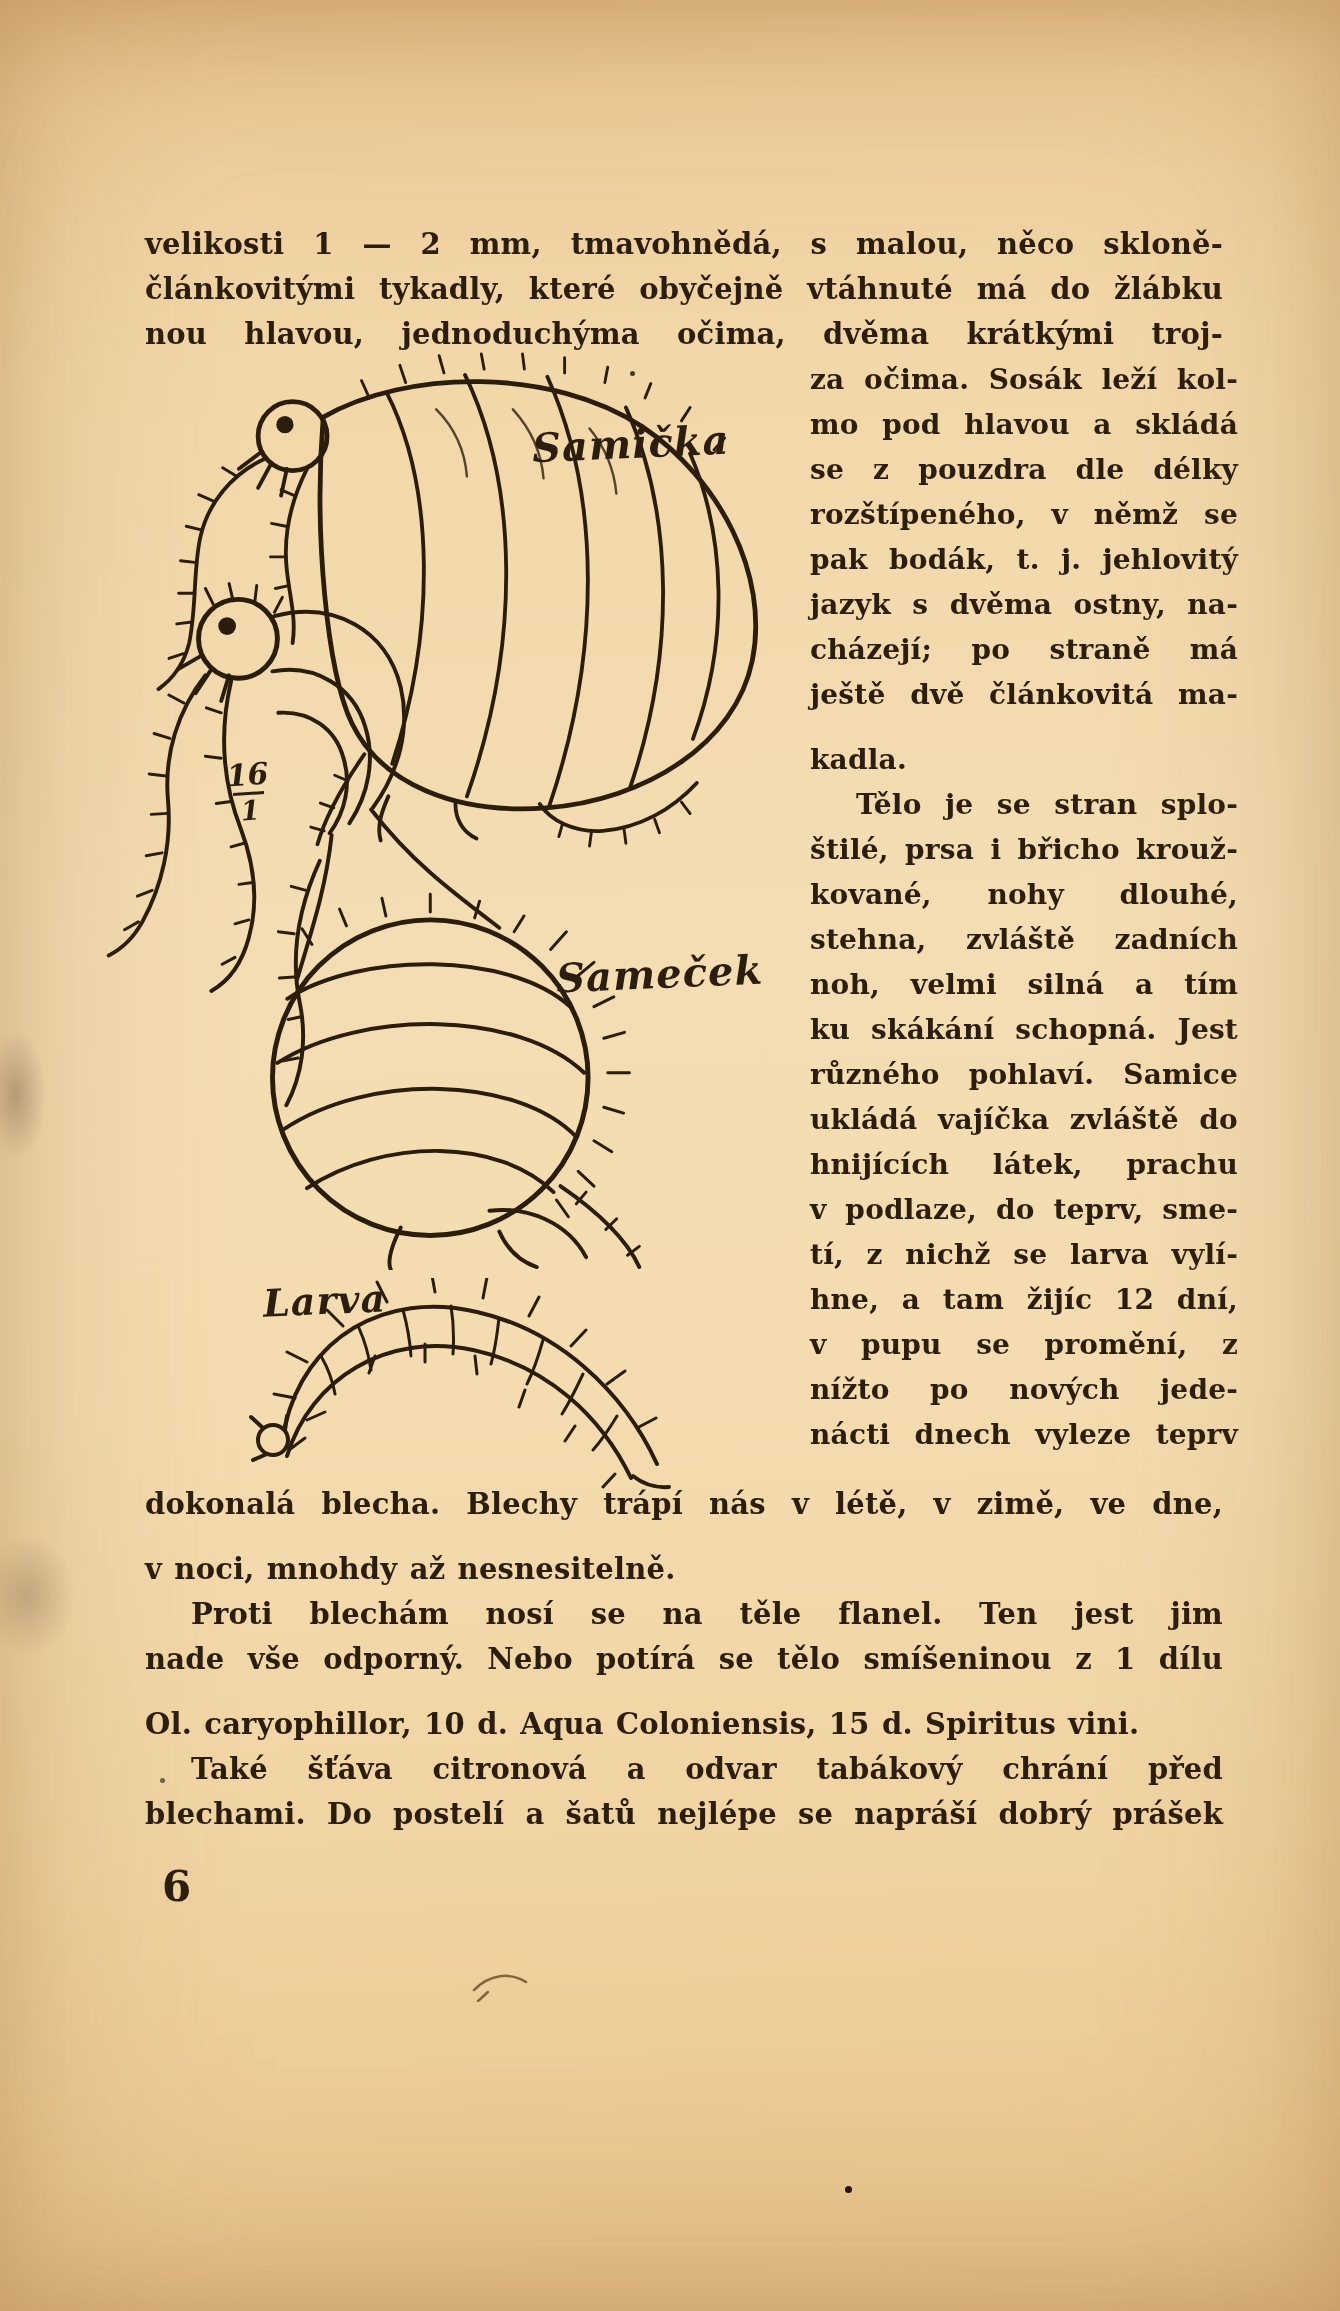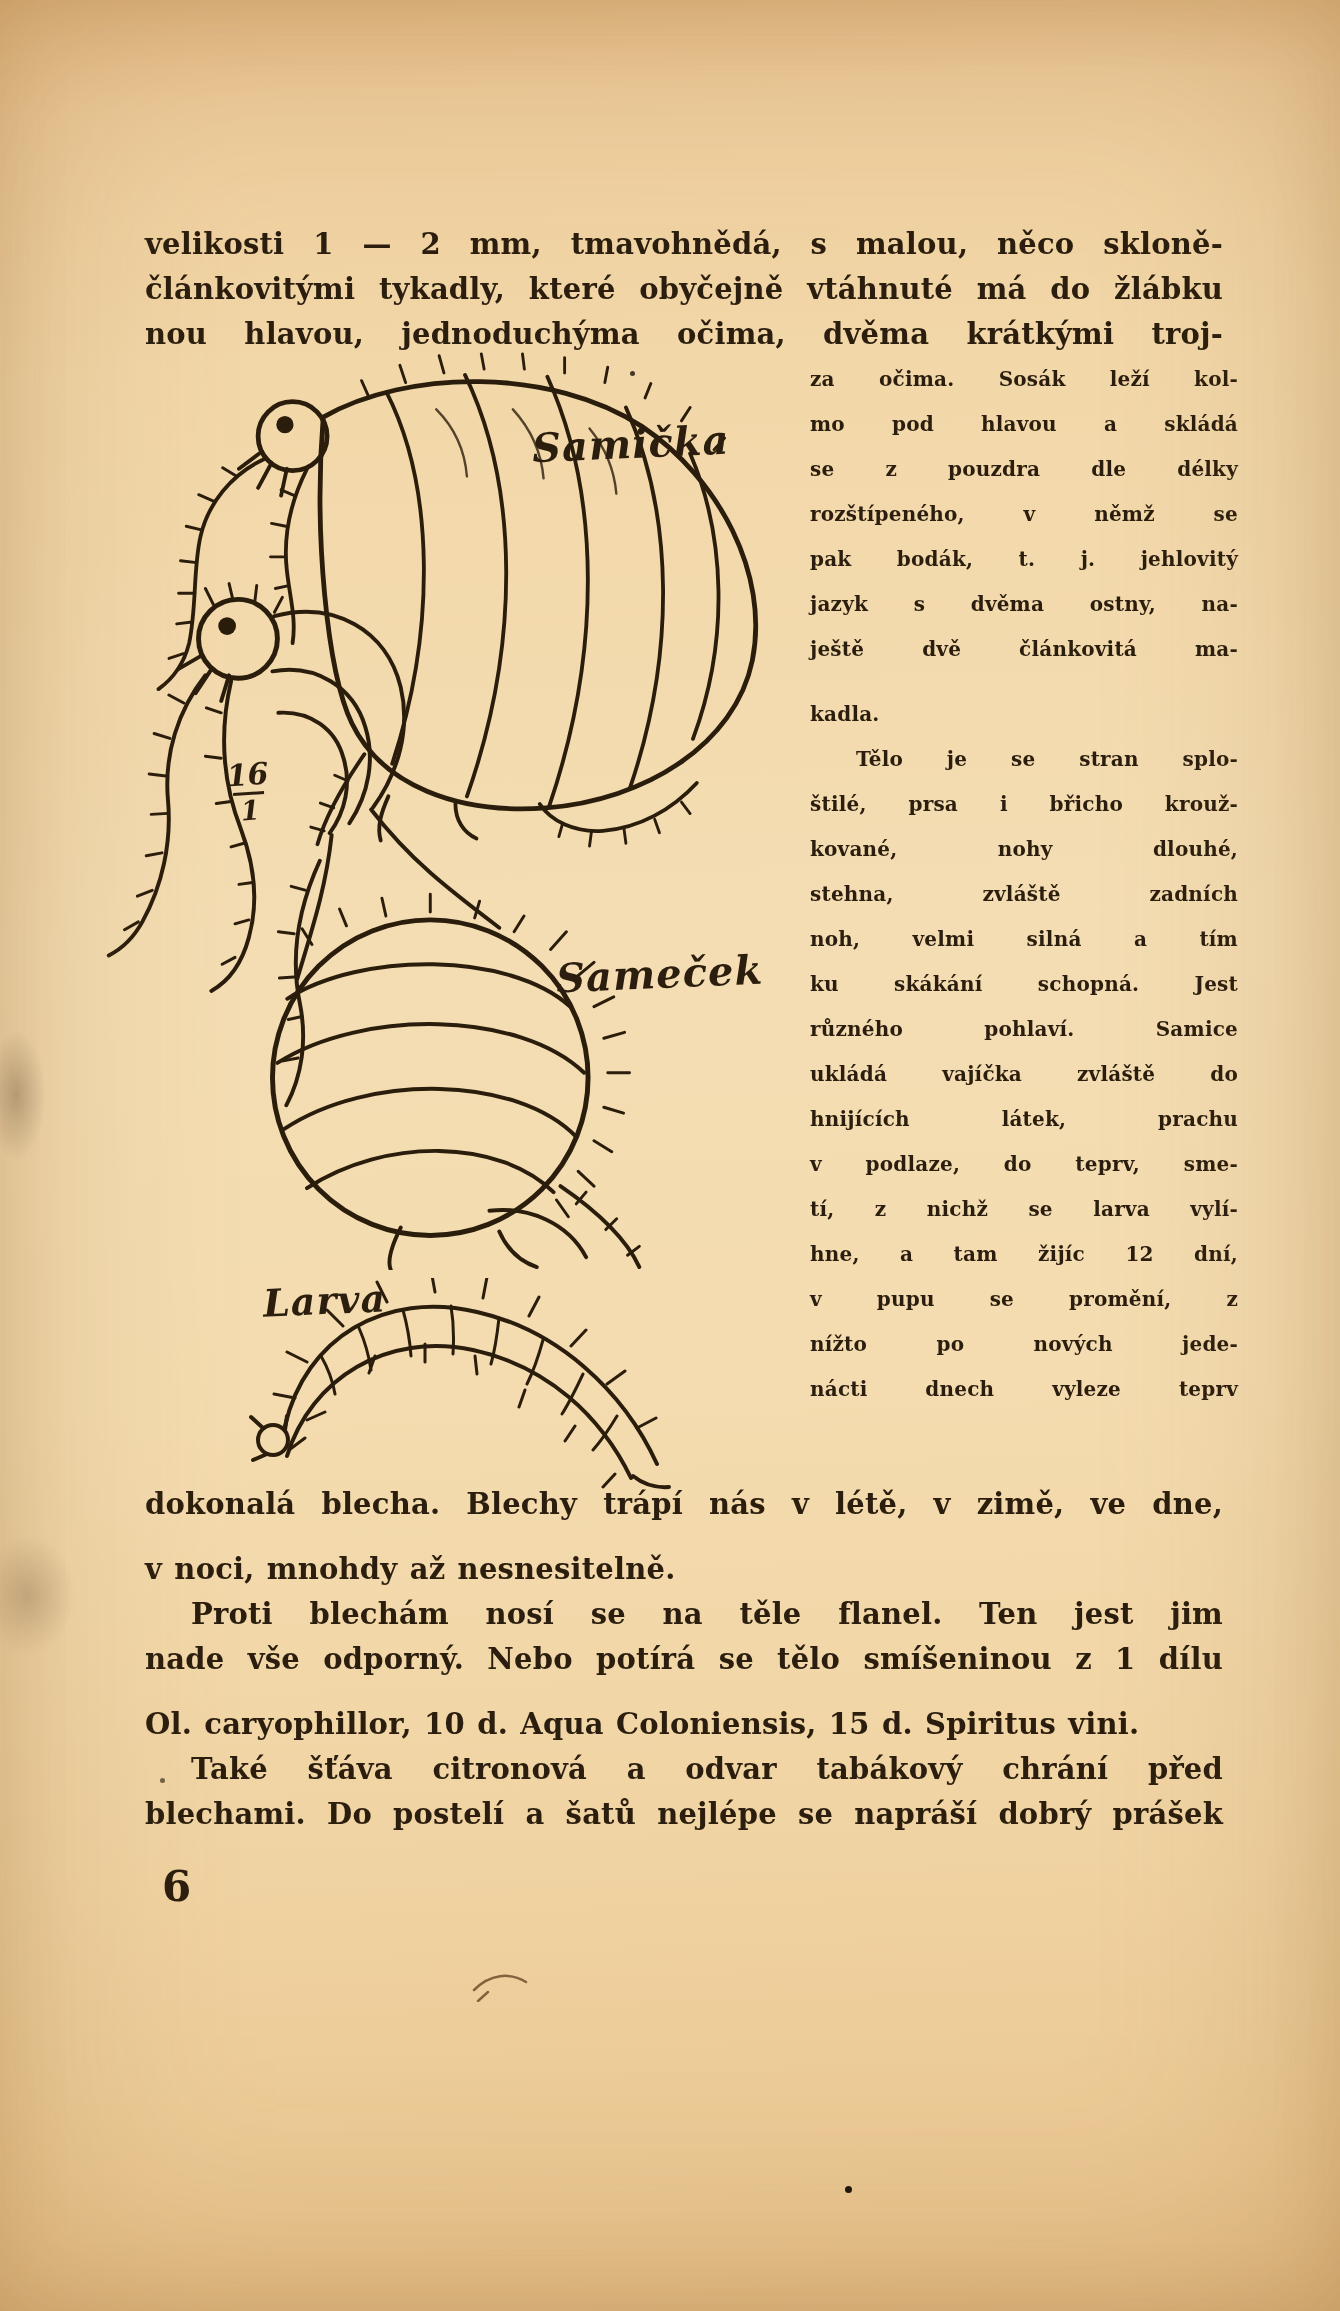--- a/index.html
+++ b/index.html
@@ -18,21 +18,21 @@
   .block .line {
     height:45px; line-height:45px; white-space:nowrap;
     text-align:justify; text-align-last:justify;
     letter-spacing:.2px; word-spacing:2px;
   }
   .block .line.plain { text-align:left; text-align-last:left;margin-top:20px; }
   .block .line.ind  { text-indent:46px; }
   .block-top, .block-bottom { left:145px; width:1078px; font-size:29px; }
   .block-top    { top:222px; }
   .block-bottom { top:1482px; }
-  .block-column { left:810px; top:357px; width:428px; font-size:20px; }
+  .block-column { left:810px; top:357px; width:428px; font-size:28px; }
   .script {
     position:absolute; color:#2b1e0e; font-style:italic; font-weight:700;
     transform:rotate(-2.5deg); letter-spacing:1px; white-space:nowrap;
   }
   .lbl-samicka { left:532px; top:420px; font-size:40px; }
   .lbl-samecek { left:556px; top:950px; font-size:40px; }
   .lbl-larva   { left:263px; top:1278px; font-size:38px; }
   .frac {
     position:absolute; left:228px; top:760px; display:inline-flex;
     flex-direction:column; align-items:center; color:#2b1e0e;
@@ -150,20 +150,21 @@
     <span class="den">1</span>
   </div>
 
   <div class="block block-column">
     <div class="line">za očima. Sosák leží kol-</div>
     <div class="line">mo pod hlavou a skládá</div>
     <div class="line">se z pouzdra dle délky</div>
     <div class="line">rozštípeného, v němž se</div>
     <div class="line">pak bodák, t. j. jehlovitý</div>
     <div class="line">jazyk s dvěma ostny, na-</div>
+    <div class="line">cházejí; po straně má</div>
     <div class="line">ještě dvě článkovitá ma-</div>
     <div class="line plain">kadla.</div>
     <div class="line ind">Tělo je se stran splo-</div>
     <div class="line">štilé, prsa i břicho krouž-</div>
     <div class="line">kované, nohy dlouhé,</div>
     <div class="line">stehna, zvláště zadních</div>
     <div class="line">noh, velmi silná a tím</div>
     <div class="line">ku skákání schopná. Jest</div>
     <div class="line">různého pohlaví. Samice</div>
     <div class="line">ukládá vajíčka zvláště do</div>

